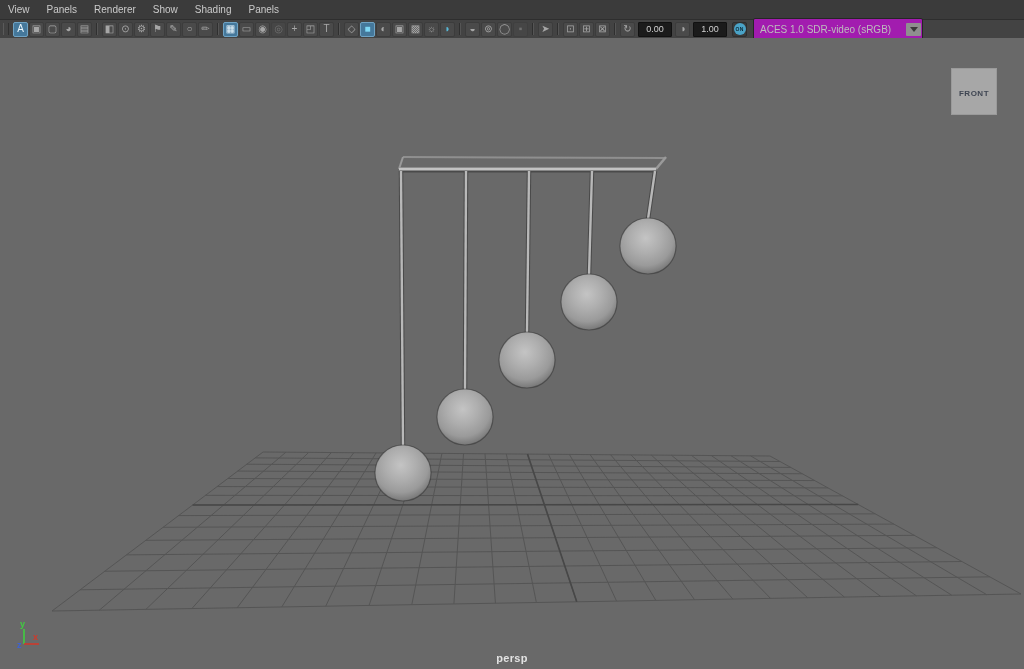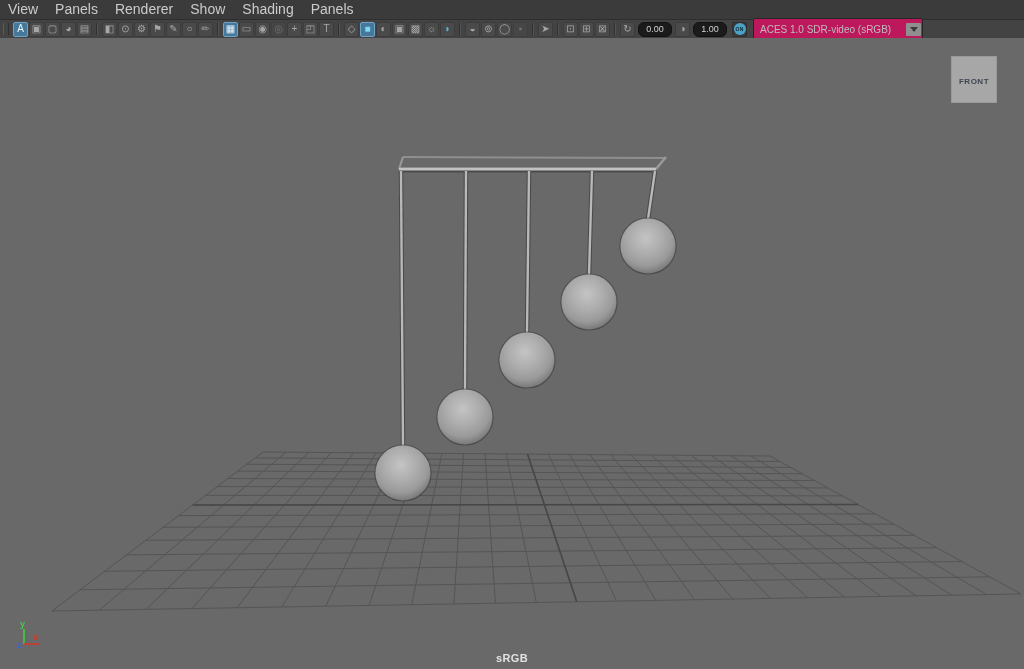--- a/index.html
+++ b/index.html
@@ -1,40 +1,40 @@
 <!DOCTYPE html>
 <html><head>
 <meta charset="utf-8">
 <style>
   html,body{margin:0;padding:0;background:#2b2b2b;}
   body{width:1024px;height:669px;overflow:hidden;font-family:"Liberation Sans",sans-serif;-webkit-font-smoothing:antialiased;position:relative;}
 
   
   .menubar{height:19px;background:#3b3b3b;border-bottom:1px solid #2e2e2e;display:flex;align-items:center;padding-left:8px;}
-  .menubar .menu-item{color:#cbcbcb;font-size:14px;margin-right:17px;cursor:default;line-height:19px;}
+  .menubar .menu-item{color:#cbcbcb;font-size:10px;margin-right:17px;cursor:default;line-height:19px;}
 
   
   .toolbar{height:18px;background:#434343;border-bottom:1px solid #2a2a2a;display:flex;align-items:center;padding-left:2px;gap:1px;}
   .tb-grip{width:4px;height:12px;border-left:1px solid #5a5a5a;border-right:1px solid #303030;margin:0 3px 0 1px;}
   .tb-sep{width:1px;height:12px;background:#2f2f2f;border-right:1px solid #555;margin:0 3px;}
   .tb-btn{width:15px;height:15px;display:flex;align-items:center;justify-content:center;background:#4a4a4a;border:1px solid #3c3c3c;border-radius:2px;box-sizing:border-box;color:#a6a6a6;font-size:10px;line-height:1;cursor:default;flex:0 0 auto;overflow:hidden;}
   .tb-btn.active{background:#45789b;border-color:#6fa3c4;color:#eaf6fc;}
   .tb-btn.dimmed{opacity:.45;}
-  .tb-field{width:32px;height:13px;background:#1b1b1b;border:1px solid #111;border-radius:6px;color:#cfcfcf;font-size:9px;text-align:center;font-family:"Liberation Sans",sans-serif;padding:0;margin:0 2px;}
+  .tb-field{width:32px;height:13px;background:#1b1b1b;border:1px solid #111;border-radius:1px;color:#cfcfcf;font-size:9px;text-align:center;font-family:"Liberation Sans",sans-serif;padding:0;margin:0 2px;}
   .tb-toggle{width:15px;height:15px;border-radius:2px;background:#3a3a3a;display:flex;align-items:center;justify-content:center;margin:0 2px;border:1px solid #2e2e2e;box-sizing:border-box;}
   .tb-toggle .on-circle{width:12px;height:12px;border-radius:50%;background:#4aa3c7;color:#0d2935;font-size:5px;font-weight:bold;display:flex;align-items:center;justify-content:center;letter-spacing:.2px;}
-  .tb-dropdown{height:22px;display:flex;align-items:center;background:#be185d;border:1px solid #262626;border-radius:2px;margin-left:3px;box-sizing:border-box;}
+  .tb-dropdown{height:22px;display:flex;align-items:center;background:#a21caf;border:1px solid #262626;border-radius:2px;margin-left:3px;box-sizing:border-box;}
   .tb-dropdown .dd-value{color:#bdbdbd;font-size:10px;padding:0 8px 0 6px;width:138px;white-space:nowrap;overflow:hidden;}
   .tb-dropdown .dd-arrow{width:15px;height:13px;background:#8f8f8f;border-radius:1px;margin-right:1px;display:flex;align-items:center;justify-content:center;}
   .tb-dropdown .dd-arrow:after{content:"";border-left:4px solid transparent;border-right:4px solid transparent;border-top:5px solid #3a3a3a;display:block;}
 
   
   .viewport{position:absolute;top:38px;left:0;width:1024px;height:631px;background:#696969;overflow:hidden;}
   .viewport svg.scene{position:absolute;top:0;left:0;}
-  .viewcube{position:absolute;top:18px;right:27px;width:46px;height:47px;background:#a7a7a7;display:flex;align-items:center;justify-content:center;box-shadow:inset 0 0 0 1px #9a9a9a;}
+  .viewcube{position:absolute;top:30px;right:27px;width:46px;height:47px;background:#a7a7a7;display:flex;align-items:center;justify-content:center;box-shadow:inset 0 0 0 1px #9a9a9a;}
   .viewcube span{color:#3e4552;font-size:8px;font-weight:bold;letter-spacing:.5px;margin-top:3px;}
   .camera-label{position:absolute;left:0;right:0;bottom:5px;text-align:center;color:#e2e2e2;font-size:11px;font-weight:bold;letter-spacing:.3px;}
 </style>
 </head>
 <body>
 
 <div class="menubar" id="menubar">
     <div class="menu-item">View</div>
     <div class="menu-item">Panels</div>
     <div class="menu-item">Renderer</div>
@@ -184,14 +184,14 @@
         <line x1="24" y1="644" x2="24" y2="629" stroke="#3fcf3f" stroke-width="1.6"></line>
         <line x1="24" y1="644" x2="39" y2="644" stroke="#cf3a2b" stroke-width="1.6"></line>
         <text x="33" y="640" fill="#cf3a2b">x</text>
         <text x="20" y="627" fill="#3fcf3f">y</text>
         <text x="17" y="648" fill="#3f62cf">z</text>
       </g>
     </svg>
   <div class="viewcube">
     <span>FRONT</span>
   </div>
-  <div class="camera-label">sRGB</div>
+  <div class="camera-label">persp</div>
 </div>
 
 </body></html>

